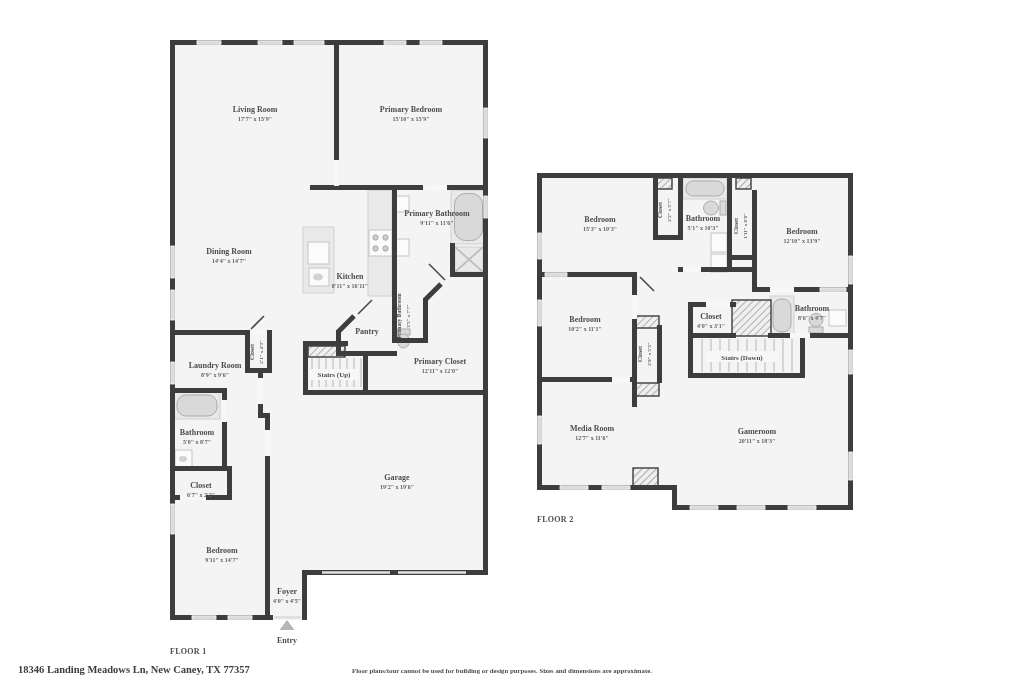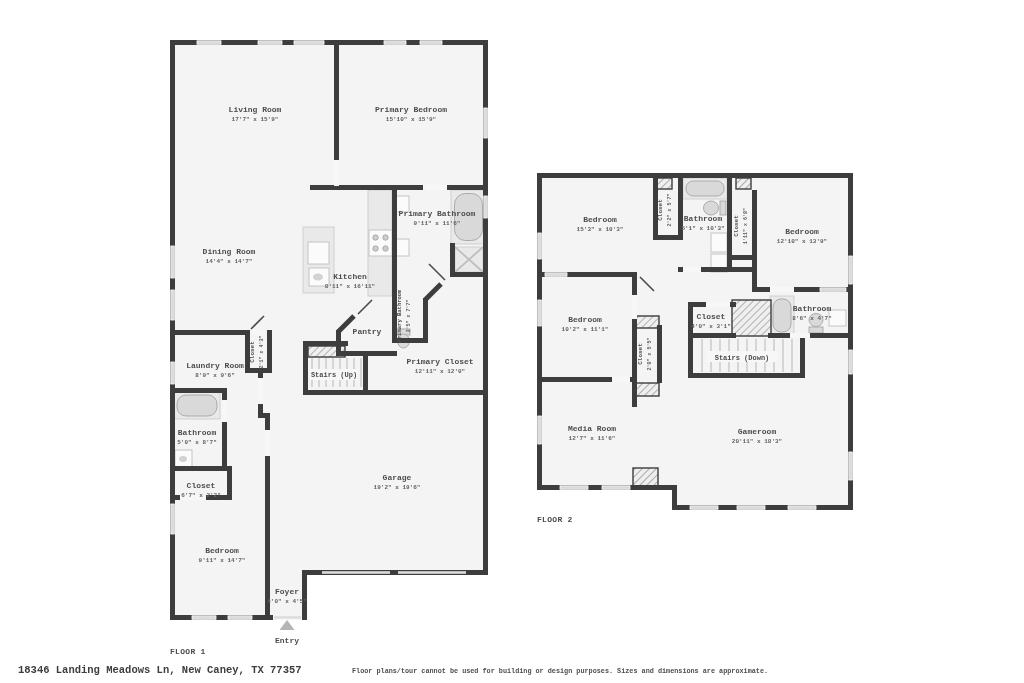--- a/index.html
+++ b/index.html
@@ -1,17 +1,17 @@
 <!DOCTYPE html>
 <html><head>
 <meta charset="utf-8">
 <style>
   html,body{margin:0;padding:0;background:#ffffff;}
   .page{position:relative;width:1024px;height:683px;background:#ffffff;overflow:hidden;
-        font-family:Liberation Mono, monospace;}
+        font-family:Liberation Serif, serif;}
   svg{display:block;}
   .wall{fill:#3d3d3d;}
   .floor{fill:#f4f4f4;}
   .open{fill:#f7f7f7;}
   .win{fill:#dadada;stroke:#ffffff;stroke-width:0.8;}
   .gdoor{fill:#dcdcdc;}
   .hatch{fill:url(#hatchpat);stroke:#3d3d3d;stroke-width:1.4;}
   .fixt{fill:#e9e9e9;stroke:#cfcfcf;stroke-width:1;}
   .fixt-in{fill:#d9d9d9;stroke:#ababab;stroke-width:1;}
   .appl{fill:#fbfbfb;stroke:#c4c4c4;stroke-width:1;}

